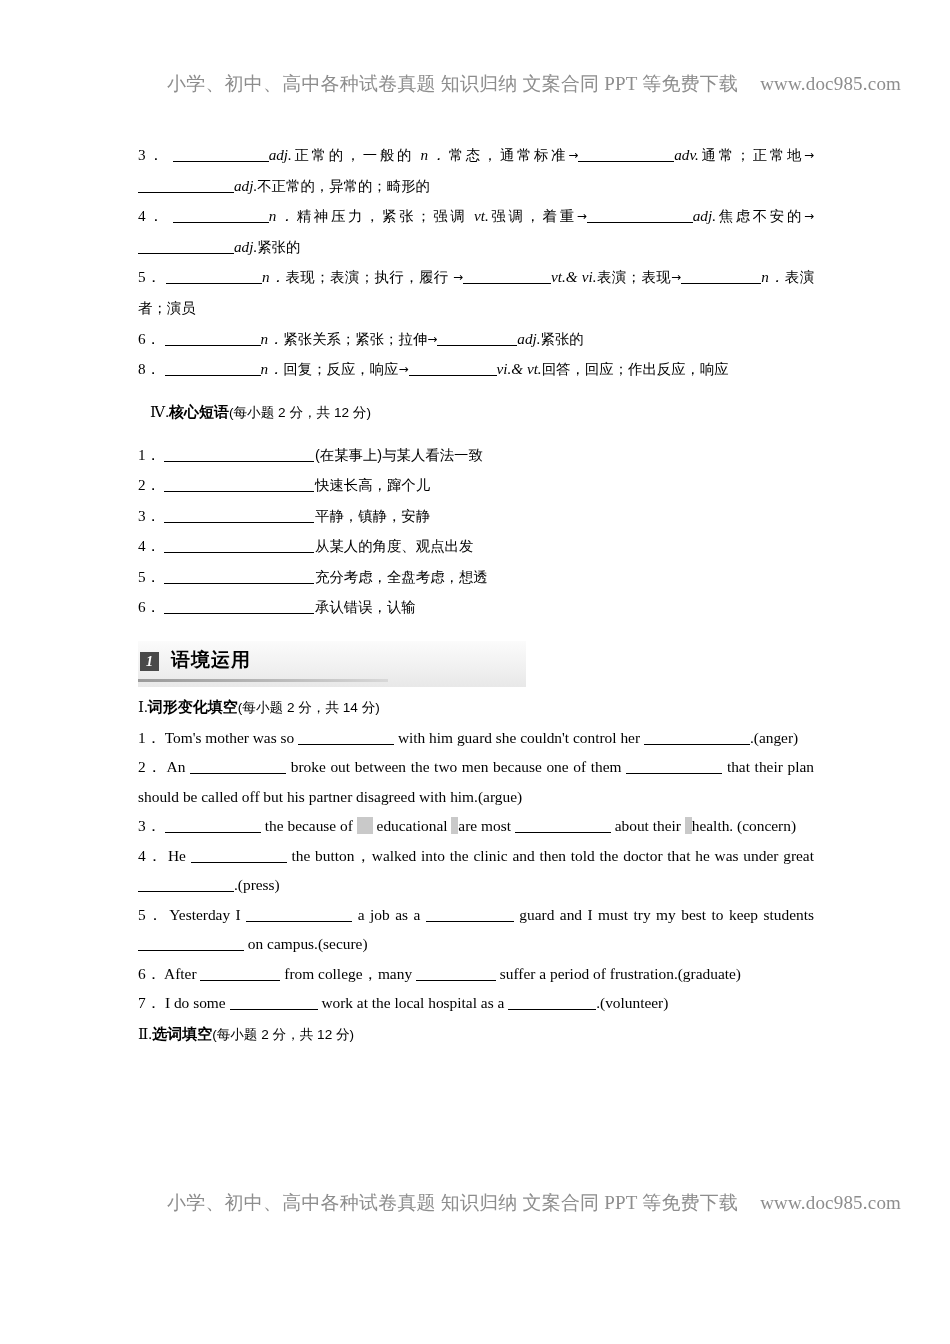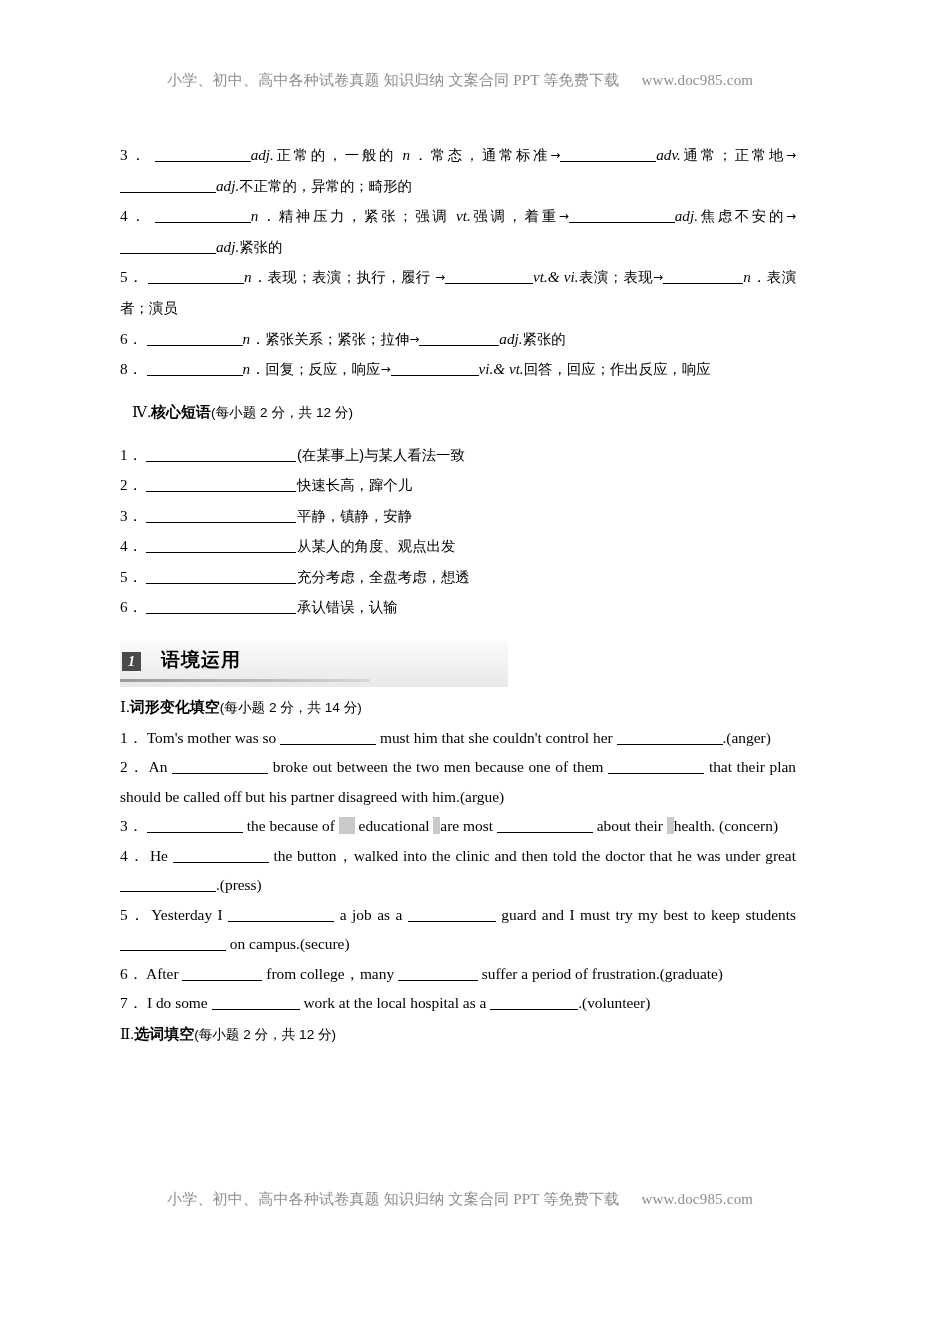--- a/index.html
+++ b/index.html
@@ -20,35 +20,35 @@
     width: 950px;
     height: 1344px;
   }
 
   
   .running {
     position: absolute;
     left: 167px;
     width: 660px;
     font-family: "Liberation Serif", "DejaVu Serif", serif;
-    font-size: 15px;
+    font-size: 19px;
     color: #8d8d8d;
     letter-spacing: 0.2px;
     white-space: nowrap;
   }
   .running .site {
     margin-left: 22px;
   }
   .running-top { top: 71px; }
   .running-bottom { top: 1190px; }
 
   
   .content {
     position: absolute;
-    left: 120px;
+    left: 138px;
     top: 140px;
     width: 676px;
   }
 
   
   .p {
     font-size: 15.2px;
     line-height: 29.6px;
     text-align: justify;
     text-justify: inter-ideograph;
@@ -157,21 +157,20 @@
   }
   .banner-title {
     position: absolute;
     left: 33px;
     top: 6px;
     font-family: "Liberation Sans", "DejaVu Sans", sans-serif;
     font-weight: bold;
     font-size: 19px;
     letter-spacing: 1px;
     color: #000;
-    margin-left: 8px;
   }
   .banner-rule {
     position: absolute;
     left: 0;
     top: 38px;
     width: 250px;
     height: 3px;
     background: linear-gradient(to right, #9a9a9a 0%, #bdbdbd 60%, #d8d8d8 100%);
   }
 
@@ -296,21 +295,21 @@
     <p class="sub-head">
       <span class="rom">Ⅰ</span><span class="rom">.</span><span class="title">词形变化填空</span><span class="score">(每小题 2 分，共 14 分)</span>
     </p>
 
     <div>
 
       <p class="ex ex-j">
         <span class="num">1．</span>
         <span>Tom's mother was so</span>
         <span class="blank b-xl"></span>
-        <span>must him that she couldn't control her</span>
+        <span>with him guard she couldn't control her</span>
         <span class="blank b-2xl"></span><span>.(anger)</span>
       </p>
 
       <p class="ex ex-j">
         <span class="num">2．</span>
         <span>An</span>
         <span class="blank b-xl"></span>
         <span>broke out between the two men because one of them</span>
         <span class="blank b-xl"></span>
         <span>that their plan should be called off but his partner disagreed with him.(argue)</span>

